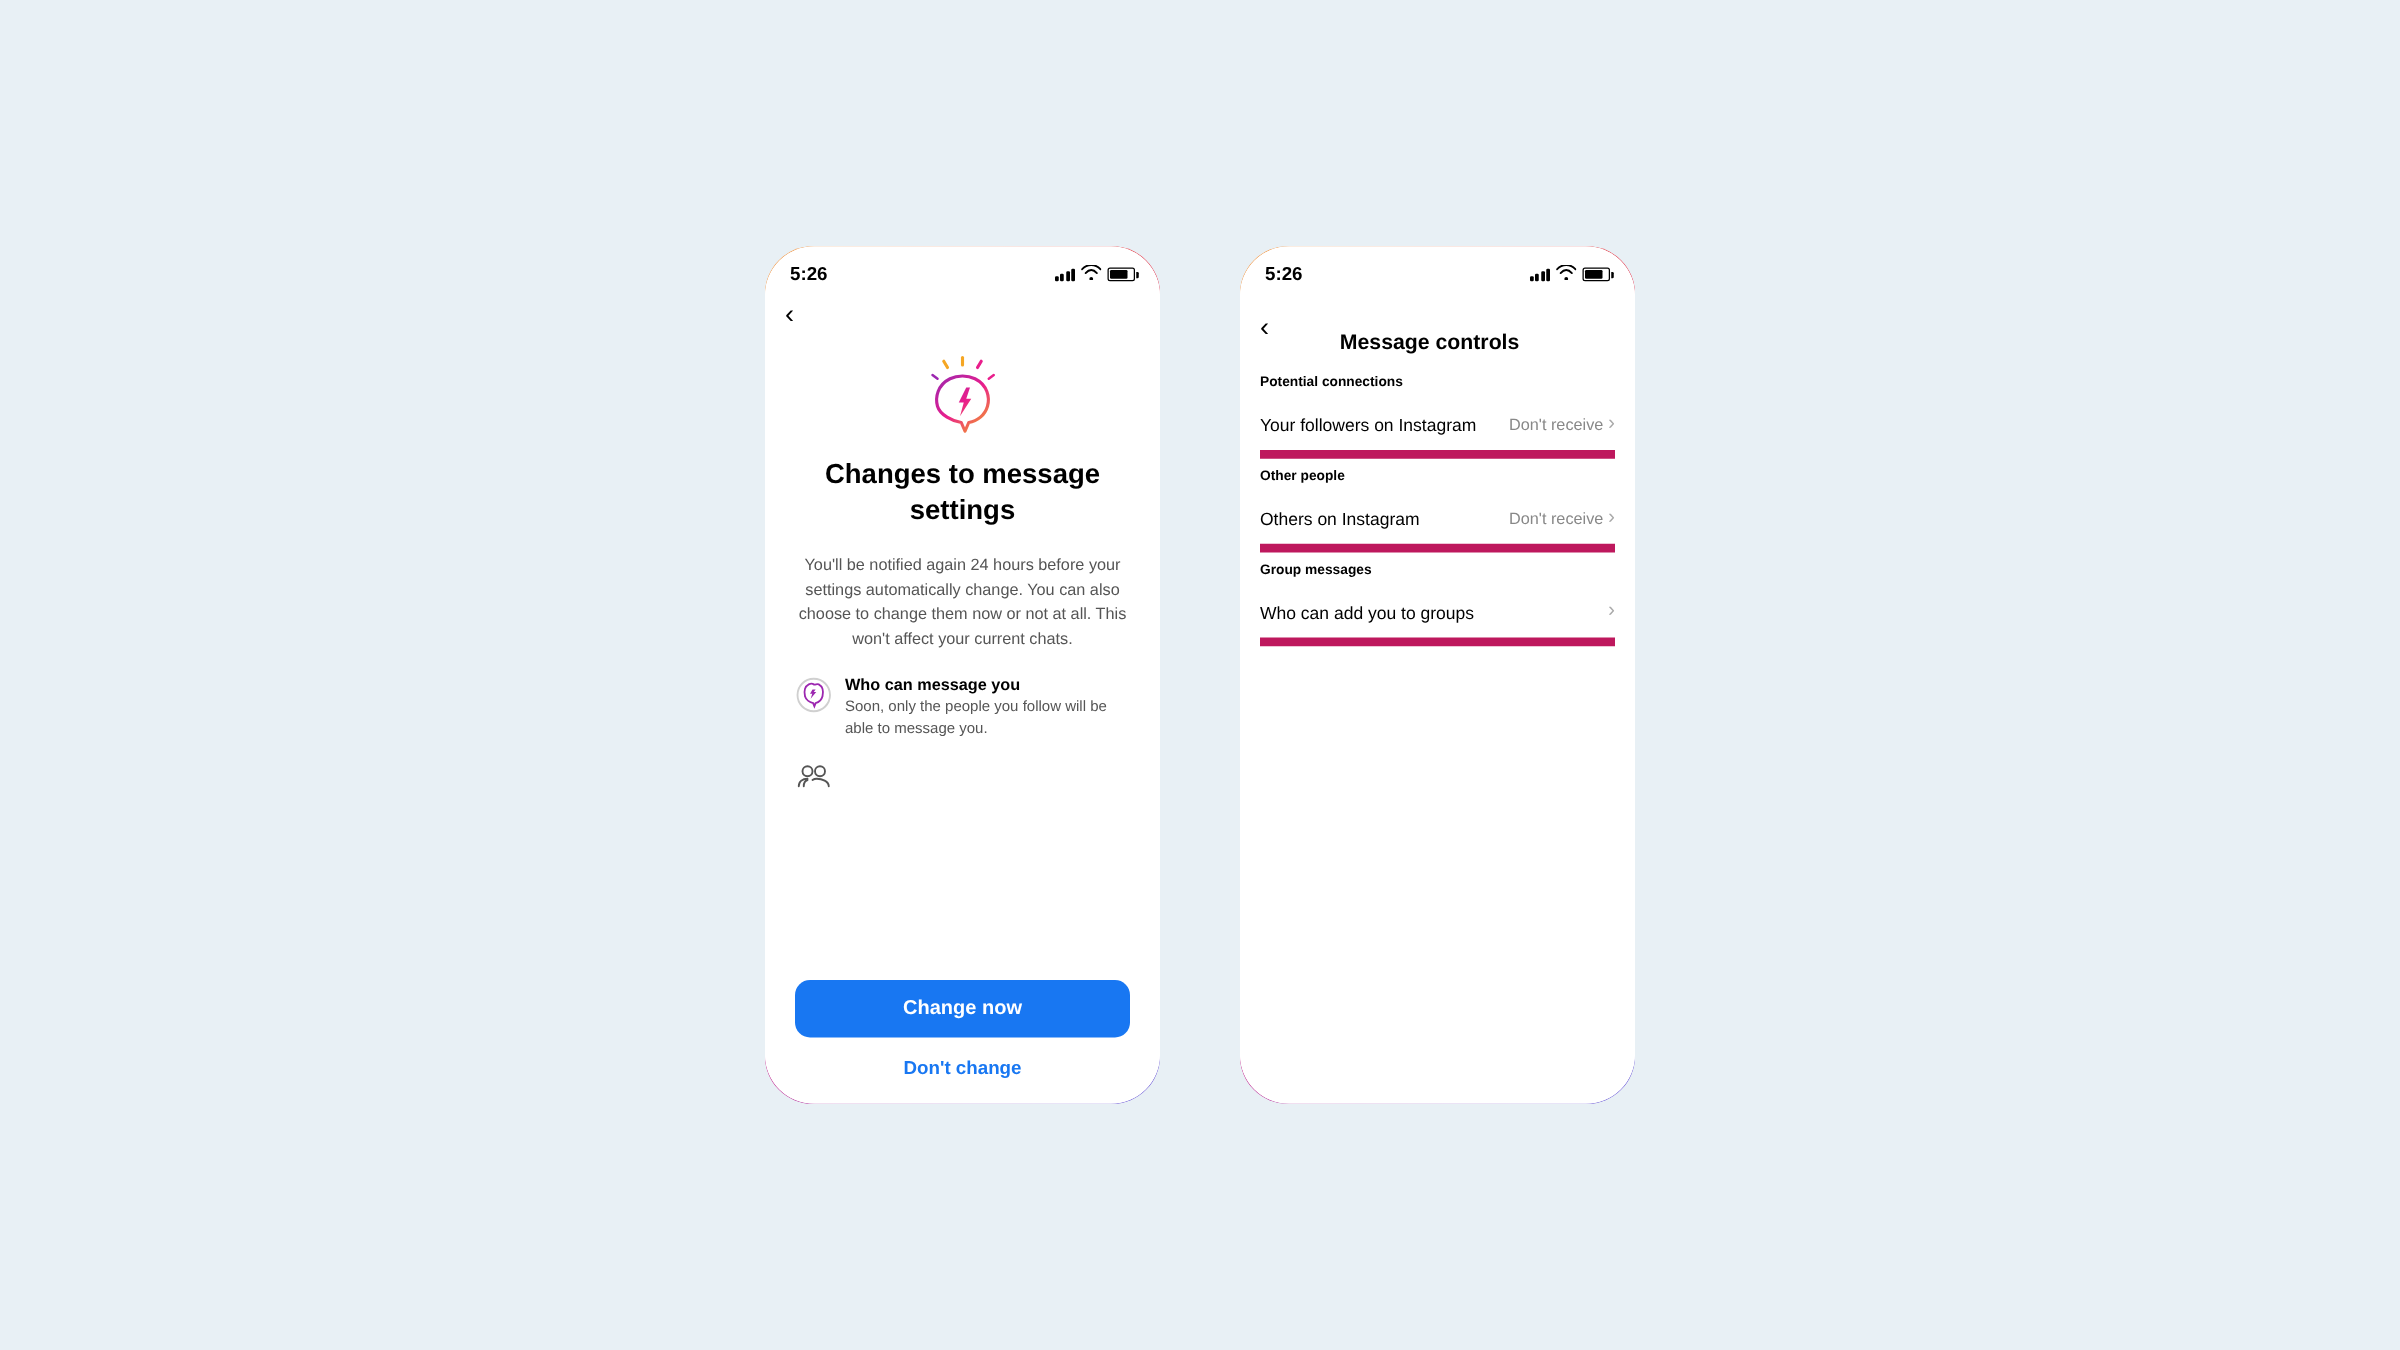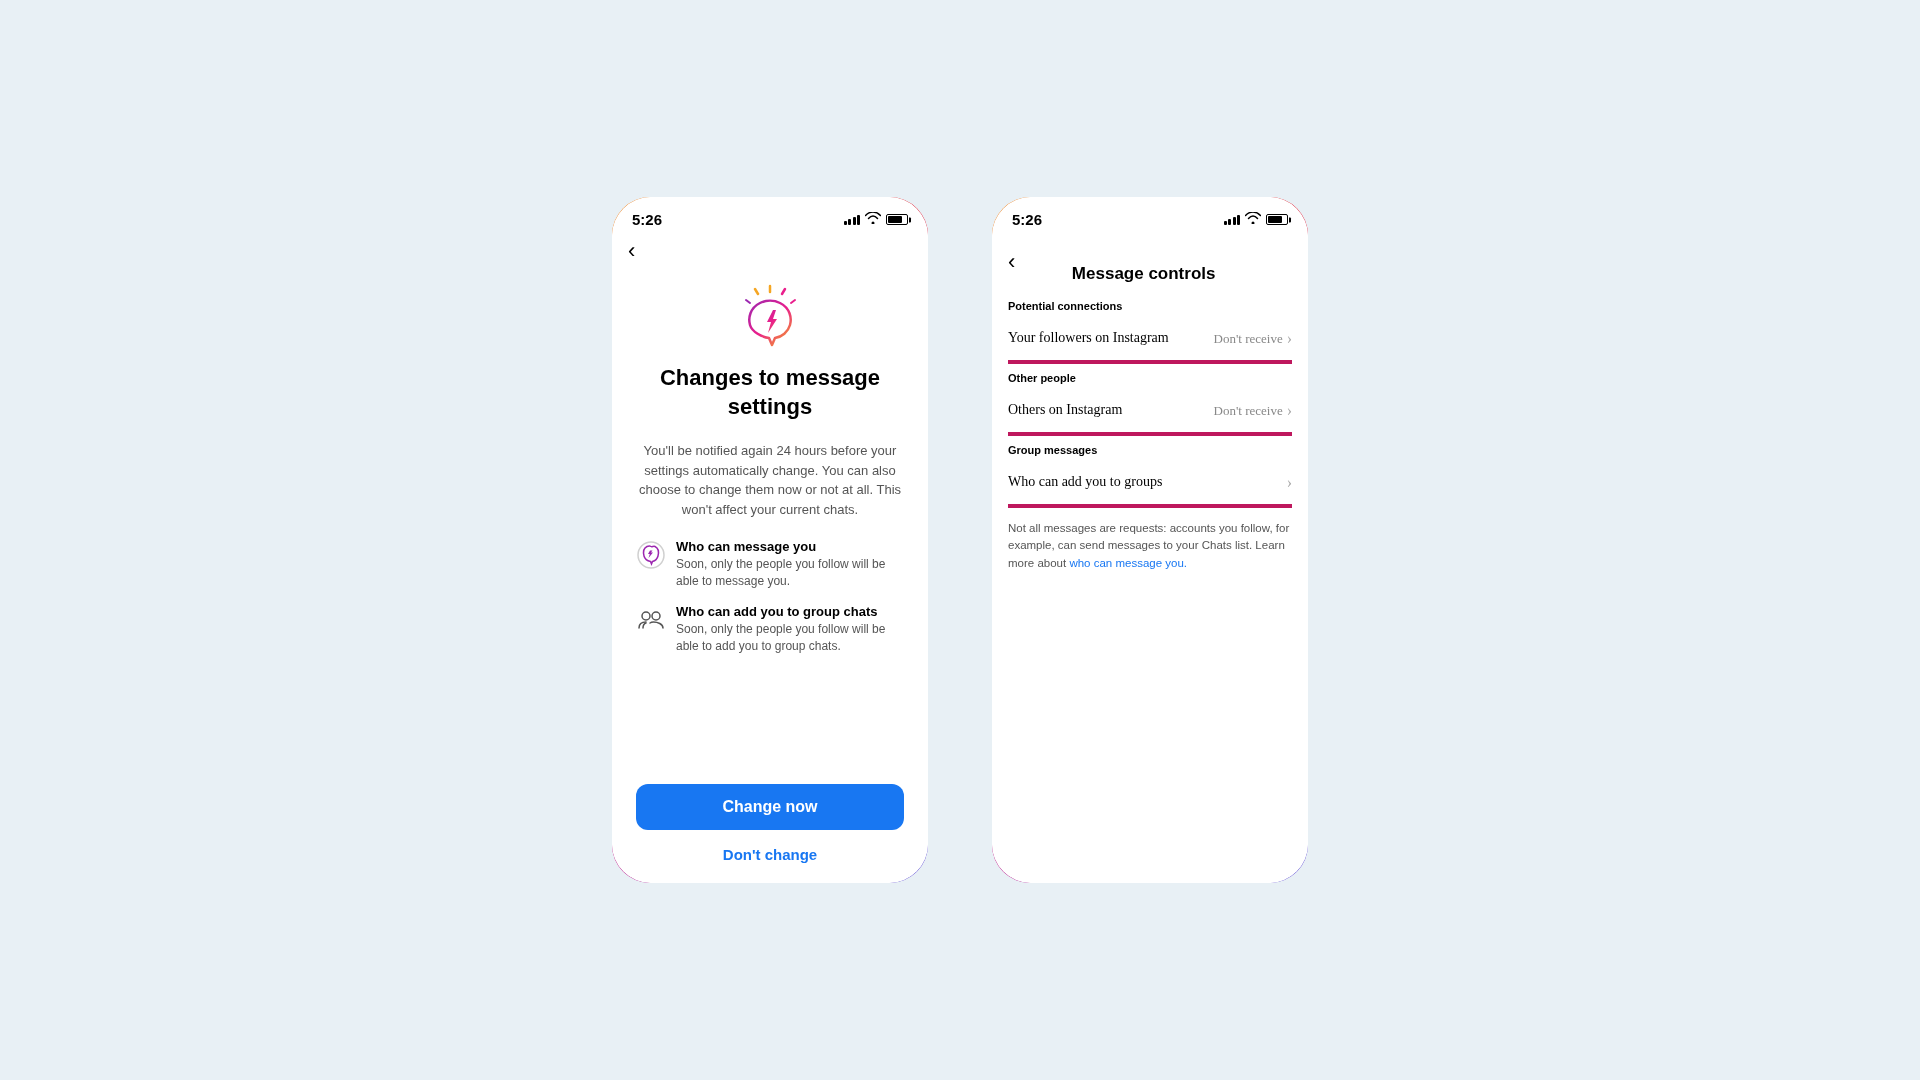--- a/index.html
+++ b/index.html
@@ -251,26 +251,25 @@
     .section-header {
       font-size: 11px;
       font-weight: 700;
       color: #000;
       margin-bottom: 2px;
       padding: 8px 0 4px;
     }
 
     .setting-row {
       display: flex;
-      align-items: flex-start;
+      align-items: flex-end;
       justify-content: space-between;
       padding: 12px 0;
-      border-bottom: 4px solid #be185d;
+      border-bottom: 7px solid #be185d;
       cursor: pointer;
-      font-family: Liberation Serif, serif;
     }
 
     .setting-label {
       font-size: 14px;
       color: #000;
     }
 
     .setting-value {
       display: flex;
       align-items: center;
@@ -380,24 +379,20 @@
       </div>
 
       <div class="feature-item">
         <svg class="feature-icon" viewBox="0 0 30 30" fill="none">
           <circle cx="10" cy="11" r="4" stroke="#555" stroke-width="1.5" fill="none"></circle>
           <circle cx="20" cy="11" r="4" stroke="#555" stroke-width="1.5" fill="none"></circle>
           <path d="M3 23 C3 19 6 17 10 17" stroke="#555" stroke-width="1.5" stroke-linecap="round" fill="none"></path>
           <path d="M14 18 C14.8 17.4 16 17 17.5 17 C21.5 17 27 19 27 23" stroke="#555" stroke-width="1.5" stroke-linecap="round" fill="none"></path>
           <path d="M7 23 C7 20 8.5 18.5 10 18" stroke="#555" stroke-width="1.5" stroke-linecap="round" fill="none"></path>
         </svg>
-        <div class="feature-text">
-          <div class="feature-title">Who can add you to group chats</div>
-          <div class="feature-desc">Soon, only the people you follow will be able to add you to group chats.</div>
-        </div>
       </div>
 
       <div class="spacer"></div>
 
       <button class="btn-primary">Change now</button>
       <button class="btn-link">Don't change</button>
     </div>
   </div>
 </div>
 
@@ -455,18 +450,15 @@
 
       <div class="section-header">Group messages</div>
 
       <div class="setting-row">
         <span class="setting-label">Who can add you to groups</span>
         <span class="setting-value">
           <span class="chevron">›</span>
         </span>
       </div>
 
-      <p class="footer-note">
-        <span>Not all messages are requests: accounts you follow, for example, can send messages to your Chats list. Learn more about </span><a class="footer-link" href="#">who can message you.</a>
-      </p>
     </div>
   </div>
 </div>
 
 </body></html>

